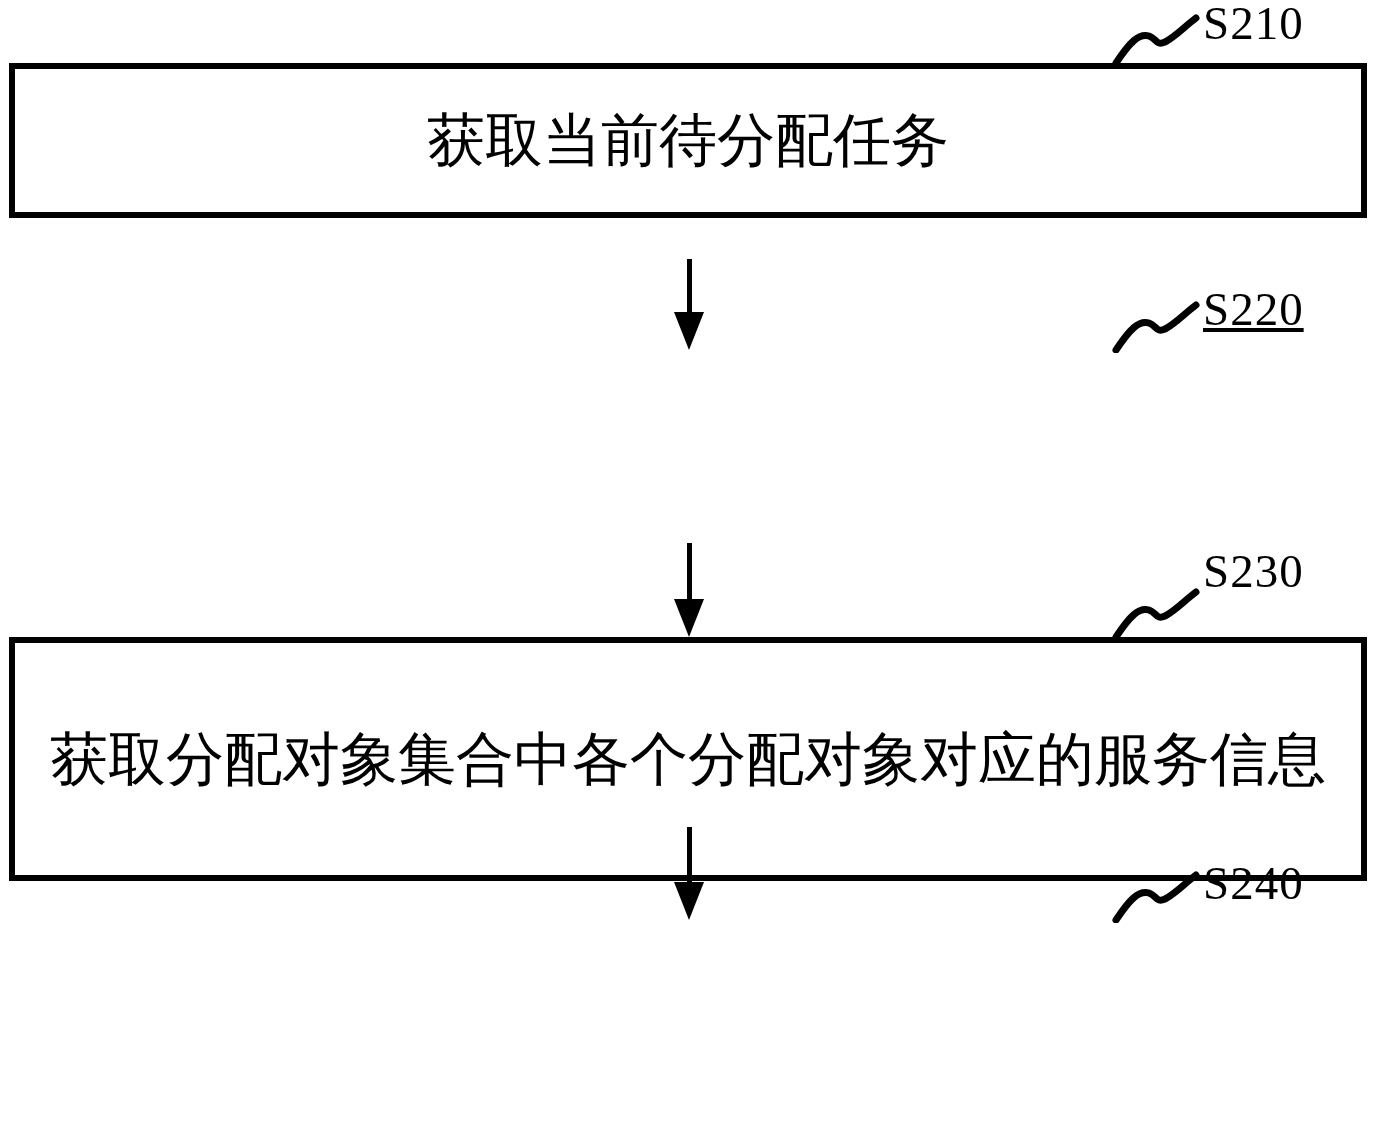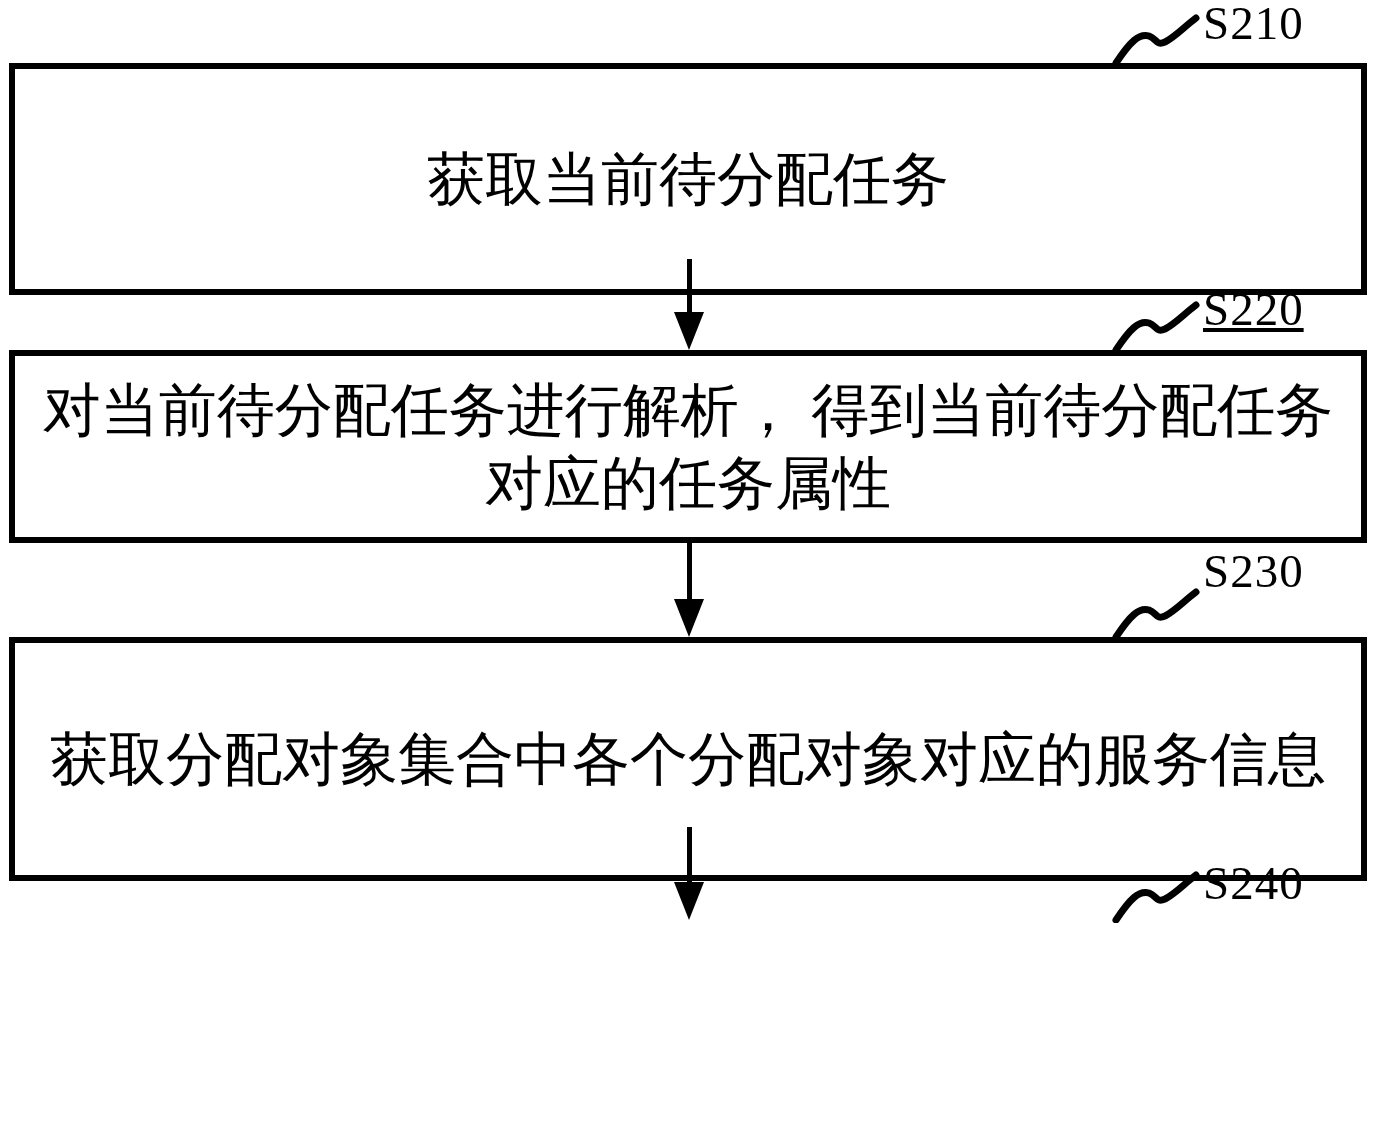--- a/index.html
+++ b/index.html
@@ -20,21 +20,21 @@
     left: 9px;
     width: 1358px;
     box-sizing: border-box;
     border: 6px solid #000000;
     background: #ffffff;
     display: flex;
     flex-direction: column;
     align-items: center;
     justify-content: center;
   }
-  .box-1 { top: 63px;  height: 232px; }
+  .box-1 { top: 63px;  height: 155px; }
   .box-2 { top: 350px; height: 193px; }
   .box-3 { top: 637px; height: 244px; }
   .box-4 { top: 920px; height: 193px; }
   .box-text-line {
     font-size: 58px;
     line-height: 73px;
     color: #000000;
     white-space: nowrap;
     text-align: center;
     font-family: "Liberation Serif", serif;
@@ -101,24 +101,20 @@
 
   <div class="flow-arrow arrow-1">
     <div class="arrow-shaft"></div>
     <div class="arrow-head"></div>
   </div>
 
   <div class="step-label label-2">S220</div>
   <svg class="squiggle squiggle-2" viewBox="0 0 88 52">
     <path d="M 4,49 C 18,28 27,19 37,22 C 45,25 44,32 53,28 C 63,23 72,13 84,4" fill="none" stroke="#000000" stroke-width="7" stroke-linecap="round"></path>
   </svg>
-  <div class="flow-box box-2">
-    <div class="box-text-line">对当前待分配任务进行解析， 得到当前待分配任务</div>
-    <div class="box-text-line">对应的任务属性</div>
-  </div>
 
   <div class="flow-arrow arrow-2">
     <div class="arrow-shaft"></div>
     <div class="arrow-head"></div>
   </div>
 
   <div class="step-label label-3">S230</div>
   <svg class="squiggle squiggle-3" viewBox="0 0 88 52">
     <path d="M 4,49 C 18,28 27,19 37,22 C 45,25 44,32 53,28 C 63,23 72,13 84,4" fill="none" stroke="#000000" stroke-width="7" stroke-linecap="round"></path>
   </svg>

